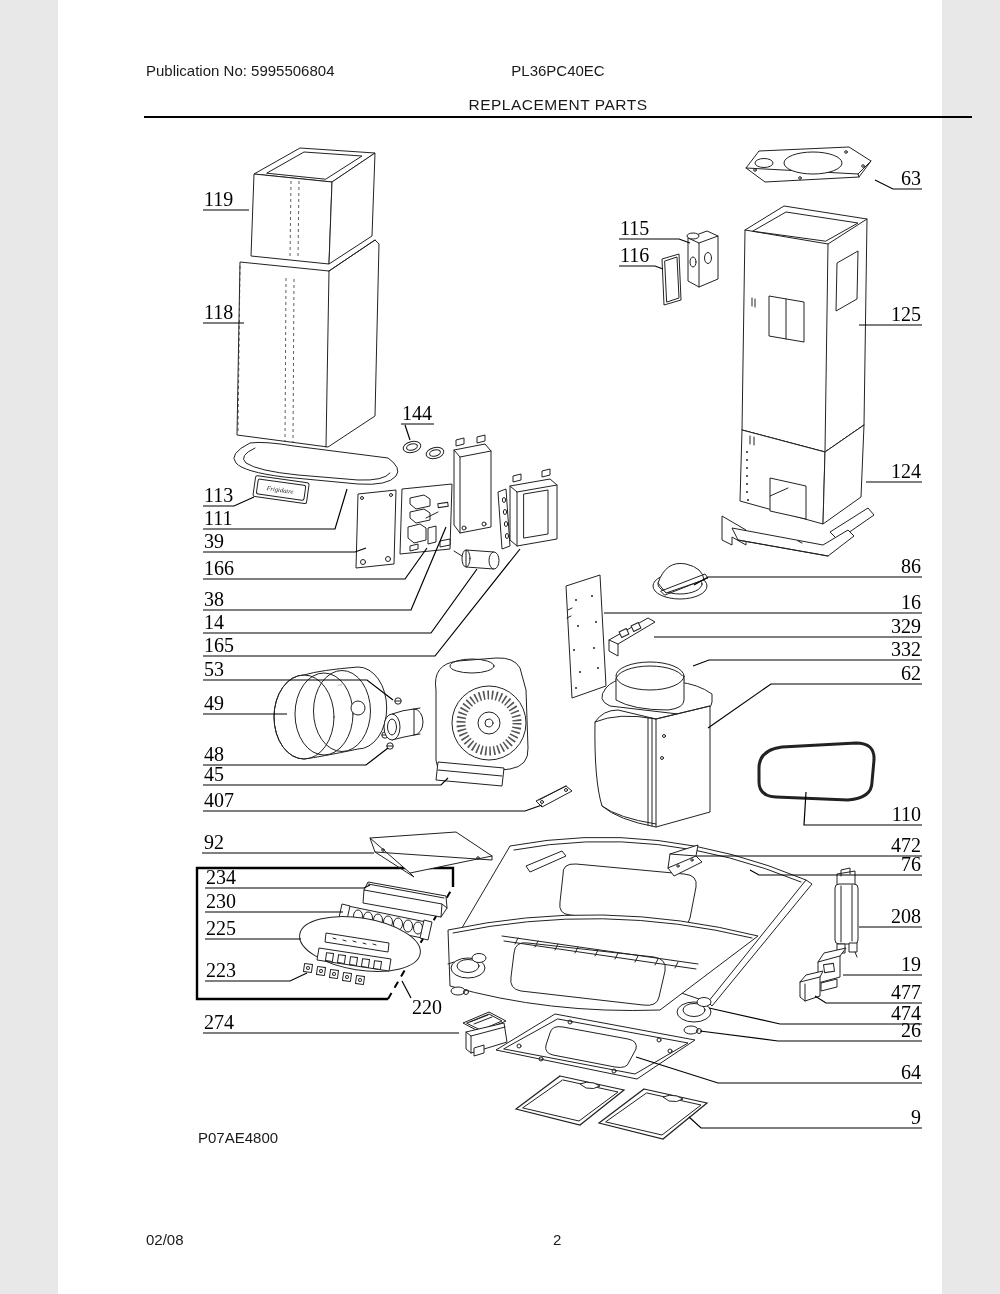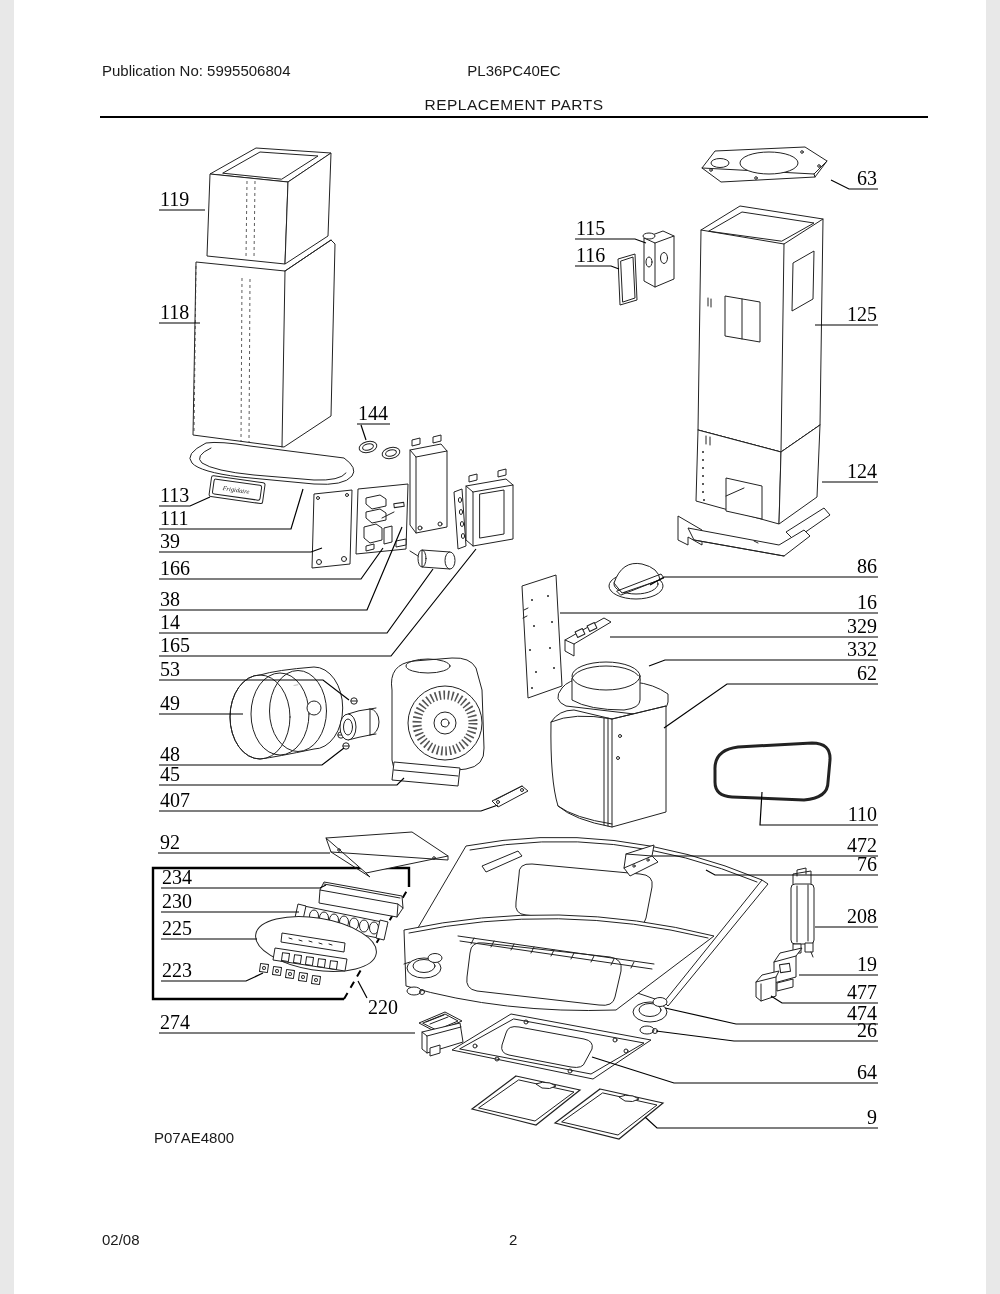--- a/index.html
+++ b/index.html
@@ -1,16 +1,16 @@
 <!DOCTYPE html>
 <html><head>
 <meta charset="utf-8">
 <style>
   html,body{margin:0;padding:0;background:#e8e8e8;}
-  .page{width:972px;height:1294px;background:#ffffff;position:relative;margin:0 auto;
+  .page{width:884px;height:1294px;background:#ffffff;position:relative;margin:0 auto;
         font-family:"Liberation Sans", sans-serif;}
   svg{position:absolute;left:0;top:0;}
   .hdr{font-family:"Liberation Sans", sans-serif;font-size:15px;fill:#1a1a1a;}
   .ttl{font-family:"Liberation Sans", sans-serif;font-size:15.5px;fill:#1a1a1a;letter-spacing:.5px;}
   .ftr{font-family:"Liberation Sans", sans-serif;font-size:15px;fill:#1a1a1a;}
   .code{font-family:"Liberation Sans", sans-serif;font-size:15px;fill:#1a1a1a;}
   .co{font-family:"Liberation Serif", serif;font-size:20px;fill:#000;}
   .badge-t{font-family:"Liberation Serif", serif;font-size:6.5px;font-style:italic;fill:#222;}
   .ln{fill:none;stroke:#222;stroke-width:1;stroke-linejoin:round;stroke-linecap:round;}
   .fw{fill:#fff;stroke:#222;stroke-width:1;stroke-linejoin:round;}

